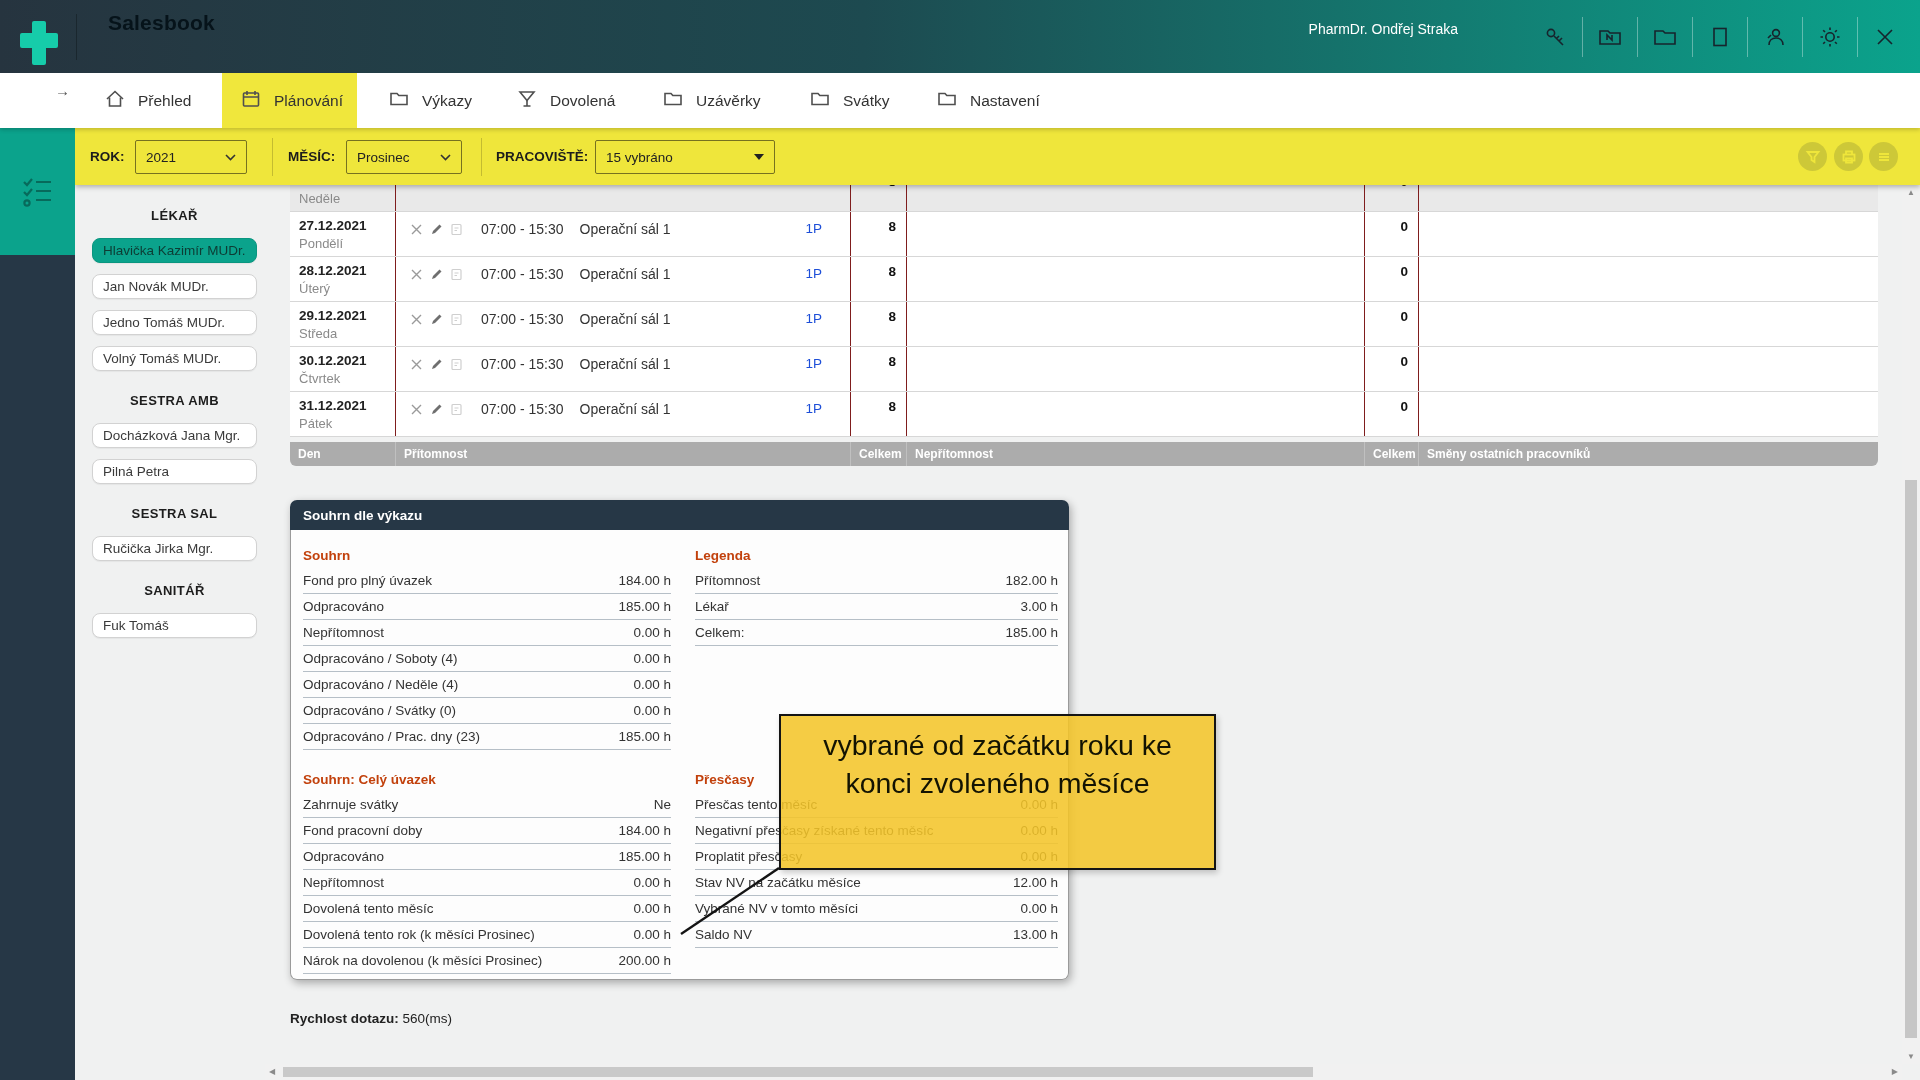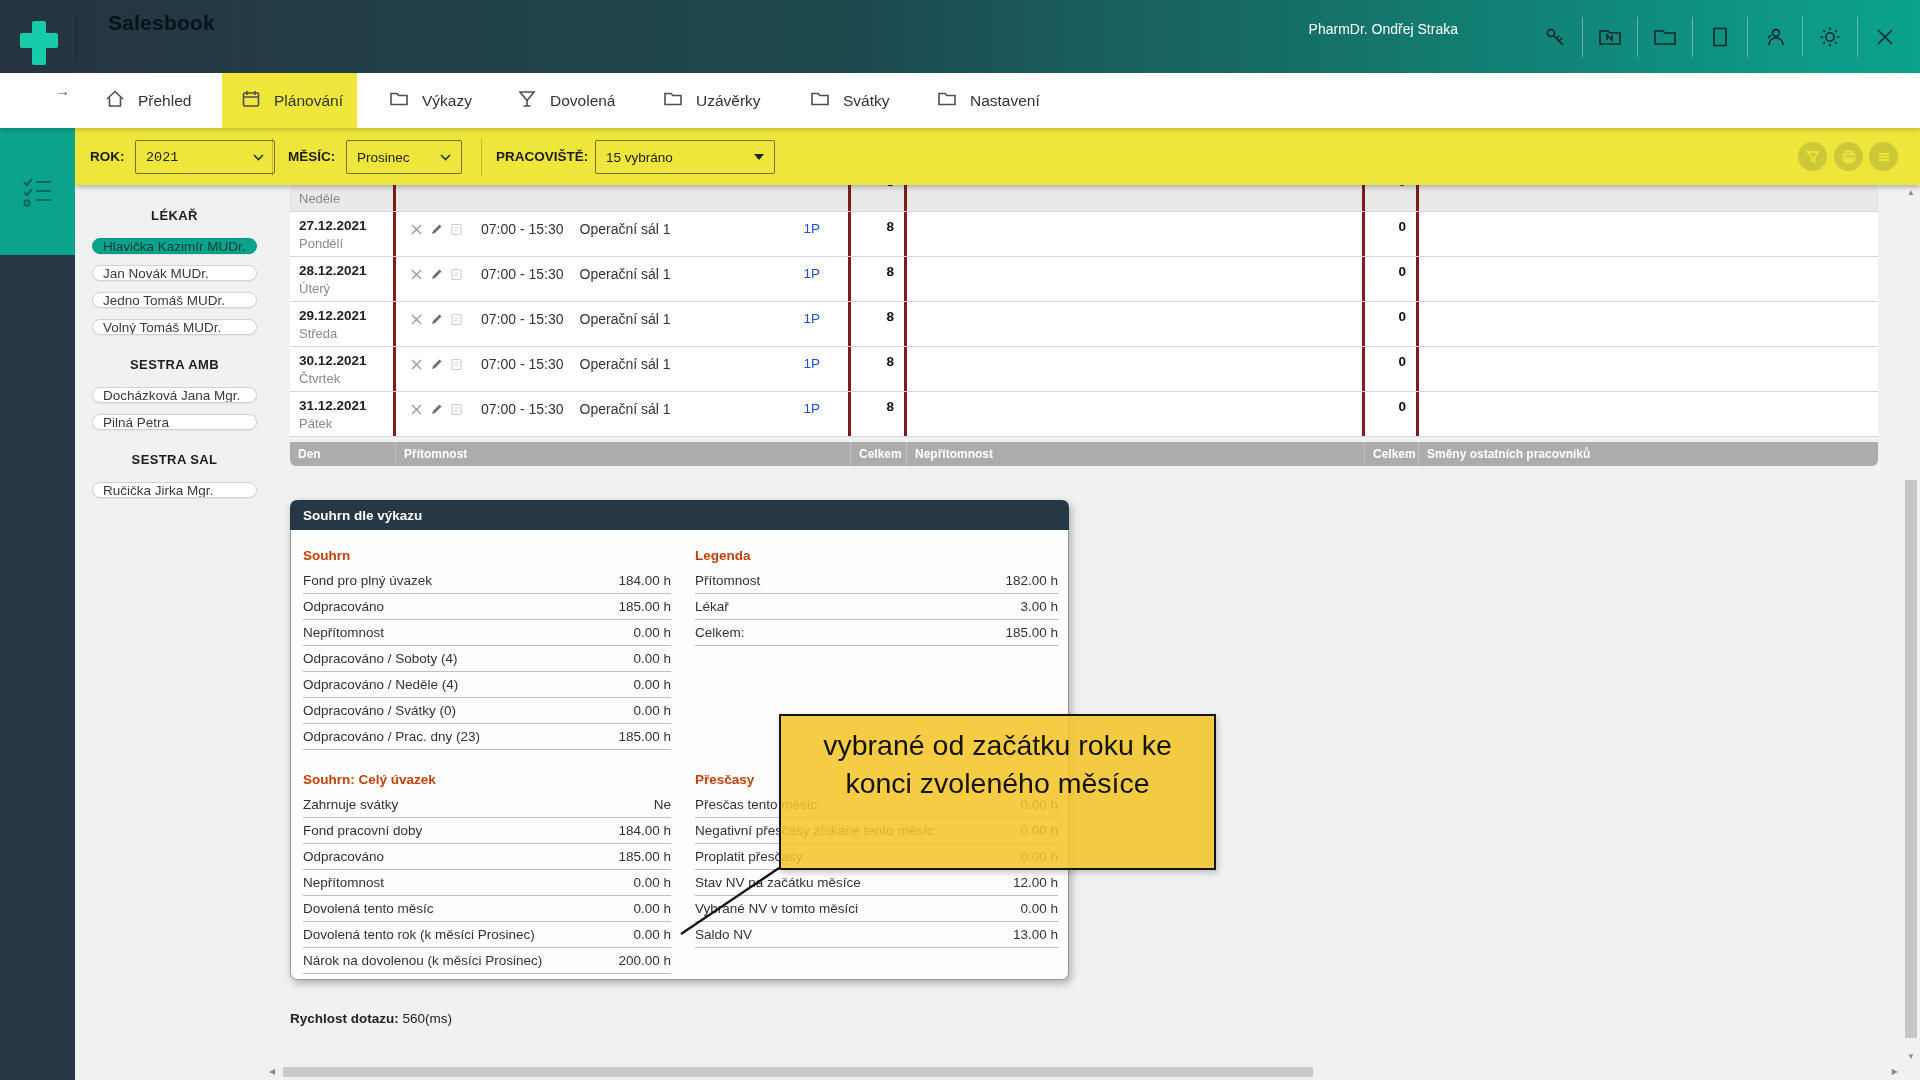--- a/index.html
+++ b/index.html
@@ -51,31 +51,31 @@
   .leftstrip { position:absolute; left:0; top:128px; width:75px; height:952px; background:#263746; z-index:21; }
   .strip-teal { position:absolute; left:0; top:0; width:75px; height:127px; background:#0ba38c;
     display:flex; align-items:center; justify-content:center; cursor:pointer; }
   .strip-teal svg { stroke:rgba(0,0,0,0.35); fill:none; stroke-width:2.2; }
 
   
   .people { position:absolute; left:92px; top:208px; width:165px; z-index:5; }
   .pgroup-title { height:18px; text-align:center; font-size:13px; font-weight:bold; color:#1d1d1d;
     letter-spacing:0.4px; margin-bottom:12px; }
   .pgroup + .pgroup .pgroup-title { margin-top:22px; }
-  .pitem { height:16px; background:#ffffff; border:1px solid #d2d2d2; border-radius:8px; margin-bottom:11px;
+  .pitem { height:25px; background:#ffffff; border:1px solid #d2d2d2; border-radius:8px; margin-bottom:11px;
     display:flex; align-items:center; padding:0 10px; font-size:13.5px; color:#3a3a3a; cursor:pointer;
     box-shadow:0 1px 1px rgba(0,0,0,0.05); white-space:nowrap; overflow:hidden; }
   .pitem.selected { background:#0ba38c; border-color:#0a9680; color:#0d3c34; }
 
   
   .tablewrap { position:absolute; left:290px; top:185px; width:1588px; height:252px; overflow:hidden; z-index:4; }
   .trow { display:grid; grid-template-columns:106px 455px 56px 458px 54px 459px; height:45px;
     background:#fff; border-bottom:1px solid #d7d7d7; }
   .trow.partial { margin-top:-18px; background:#e9e9e9; }
-  .tcell { border-right:3px solid #7f1d1d; overflow:hidden; }
+  .tcell { border-right:1px solid #7f1d1d; overflow:hidden; }
   .tcell:last-child { border-right:none; }
   .c-den { padding:5px 9px; }
   .c-den .d { font-size:13.5px; font-weight:bold; color:#222; line-height:18px; }
   .c-den .w { font-size:13px; color:#8a8a8a; line-height:17px; }
   .c-pres { display:flex; align-items:flex-start; padding:9px 0 0 14px; }
   .ricons { display:flex; align-items:center; gap:7px; margin-right:18px; margin-top:2px; }
   .ricons svg { cursor:pointer; }
   .c-pres .time { font-size:14px; color:#333; margin-right:16px; }
   .c-pres .place { font-size:14px; color:#333; }
   .c-pres .shift { margin-left:auto; padding-right:28px; font-size:13.5px; color:#1d4ed8; }
@@ -227,21 +227,21 @@
     <div class="tab tab7">
       <span><svg width="22" height="22" viewBox="0 0 22 22">
             <path d="M3 5.5 h6 l1.8 2 h8.2 v9 h-16 z"></path>
           </svg></span>
       <span class="tlabel">Nastavení</span>
     </div>
   </div>
 
   <div class="filterbar">
     <div class="flabel" style="left:15px;">ROK:</div>
-    <div class="fsel" style="left:60px; width:140px;font-family:Liberation Mono, monospace;">
+    <div class="fsel" style="left:60px; width:112px;">
       <span class="grow">2021</span>
       <svg class="chev" viewBox="0 0 11 7">
           <polyline points="1,1 5.5,5.5 10,1"></polyline>
         </svg>
     </div>
     <div class="fsep" style="left:197px;"></div>
     <div class="flabel" style="left:213px;">MĚSÍC:</div>
     <div class="fsel" style="left:271px; width:116px;">
       <span class="grow">Prosinec</span>
       <svg class="chev" viewBox="0 0 11 7">
@@ -293,20 +293,24 @@
     </div>
     <div class="pgroup">
       <div class="pgroup-title">SESTRA AMB</div>
       <div class="pitem">Docházková Jana Mgr.</div>
       <div class="pitem">Pilná Petra</div>
     </div>
     <div class="pgroup">
       <div class="pgroup-title">SESTRA SAL</div>
       <div class="pitem">Ručička Jirka Mgr.</div>
     </div>
+    <div class="pgroup">
+      <div class="pgroup-title">SANITÁŘ</div>
+      <div class="pitem">Fuk Tomáš</div>
+    </div>
   </div>
 
   <div class="tablewrap">
 
     <div class="trow partial">
       <div class="tcell c-den">
         <div class="d">26.12.2021</div>
         <div class="w">Neděle</div>
       </div>
       <div class="tcell"></div>

